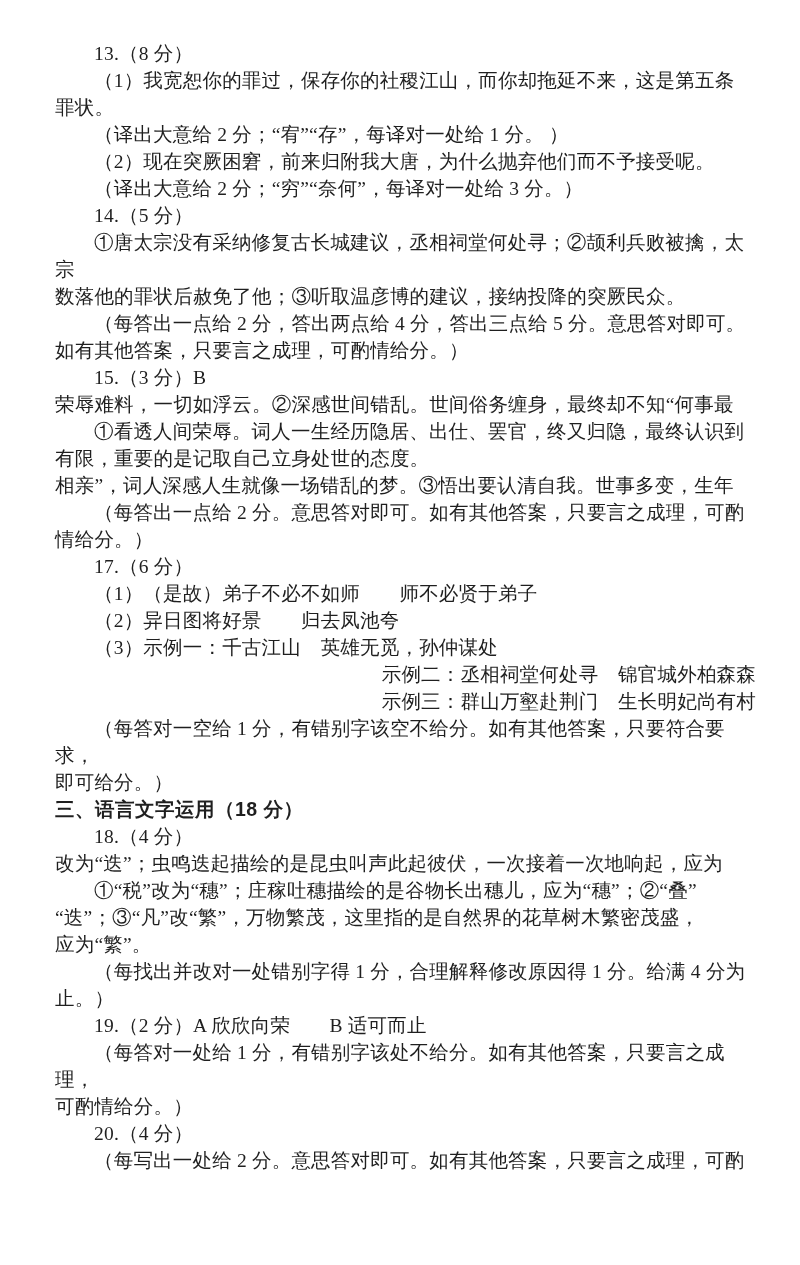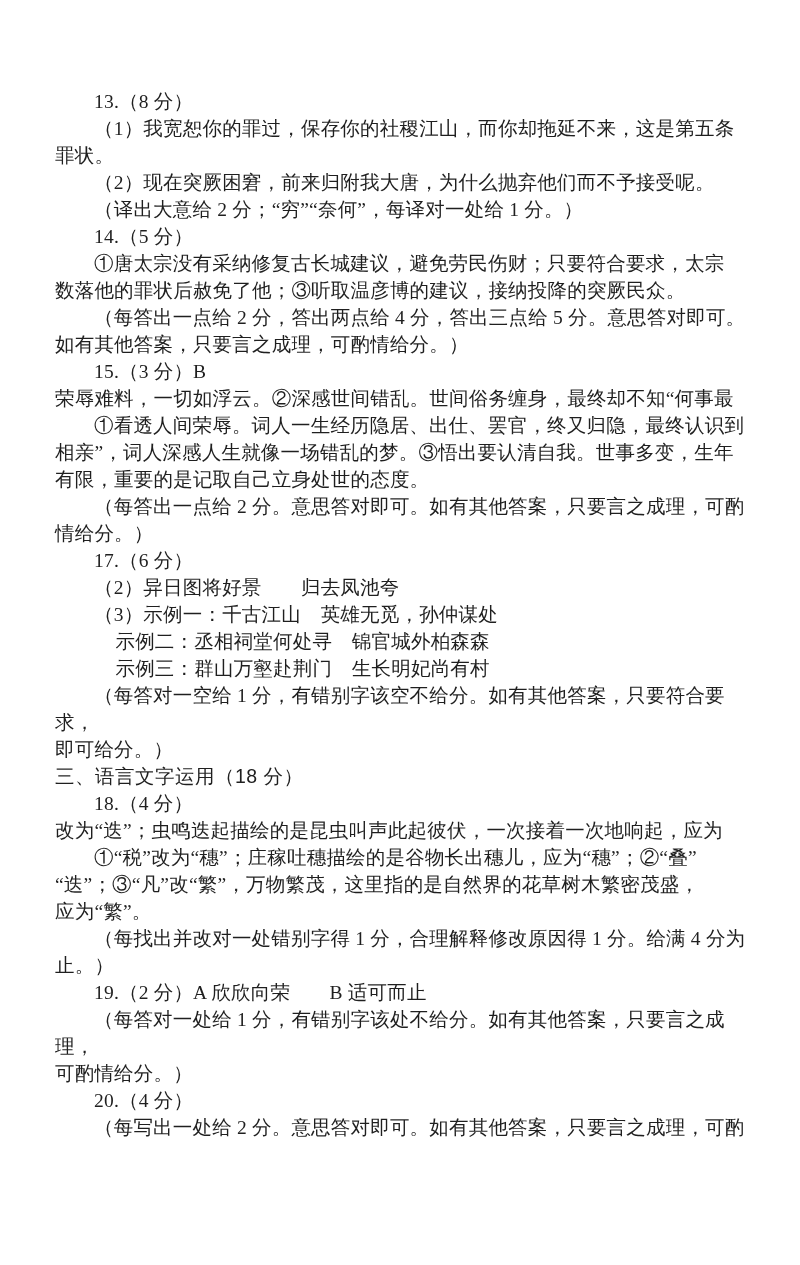--- a/index.html
+++ b/index.html
@@ -6,64 +6,66 @@
     margin: 0;
     padding: 0;
     background: #ffffff;
   }
   .page {
     position: relative;
     width: 800px;
     height: 1265px;
     background: #ffffff;
     box-sizing: border-box;
-    padding: 88px 44px 0 55px;
+    padding: 40px 44px 0 55px;
     overflow: hidden;
     font-family: "Liberation Serif", "DejaVu Serif", serif;
     color: #1f1f1f;
   }
   .line {
     font-size: 19.5px;
     line-height: 27px;
     white-space: pre-wrap;
     letter-spacing: 0.2px;
   }
   .indent  { text-indent: 2em; }
   .flush   { text-indent: 0; }
-  .indent3 { text-indent: 3.1em; }
+  .indent3 { text-indent: 3.1em; text-align: right; }
   .heading {
     font-family: "Liberation Sans", "DejaVu Sans", sans-serif;
-    font-weight: 400;
+    font-weight: 700;
     text-indent: 0;
     letter-spacing: 0.5px;
   }
 </style>
 </head>
 <body>
 
 <div class="page">
   <div id="lines-container">
       <div class="line indent">13.（8 分）</div>
       <div class="line indent">（1）我宽恕你的罪过，保存你的社稷江山，而你却拖延不来，这是第五条</div>
       <div class="line flush">罪状。</div>
+      <div class="line indent">（译出大意给 2 分；“宥”“存”，每译对一处给 1 分。 ）</div>
       <div class="line indent">（2）现在突厥困窘，前来归附我大唐，为什么抛弃他们而不予接受呢。</div>
-      <div class="line indent">（译出大意给 2 分；“穷”“奈何”，每译对一处给 1 分。）</div>
+      <div class="line indent">（译出大意给 2 分；“穷”“奈何”，每译对一处给 3 分。）</div>
       <div class="line indent">14.（5 分）</div>
-      <div class="line indent">①唐太宗没有采纳修复古长城建议，避免劳民伤财；只要符合要求，太宗</div>
+      <div class="line indent">①唐太宗没有采纳修复古长城建议，丞相祠堂何处寻；②颉利兵败被擒，太宗</div>
       <div class="line flush">数落他的罪状后赦免了他；③听取温彦博的建议，接纳投降的突厥民众。</div>
       <div class="line indent">（每答出一点给 2 分，答出两点给 4 分，答出三点给 5 分。意思答对即可。</div>
       <div class="line flush">如有其他答案，只要言之成理，可酌情给分。）</div>
       <div class="line indent">15.（3 分）B</div>
       <div class="line flush">荣辱难料，一切如浮云。②深感世间错乱。世间俗务缠身，最终却不知“何事最</div>
       <div class="line indent">①看透人间荣辱。词人一生经历隐居、出仕、罢官，终又归隐，最终认识到</div>
+      <div class="line flush">有限，重要的是记取自己立身处世的态度。</div>
       <div class="line flush">相亲”，词人深感人生就像一场错乱的梦。③悟出要认清自我。世事多变，生年</div>
-      <div class="line flush">有限，重要的是记取自己立身处世的态度。</div>
       <div class="line indent">（每答出一点给 2 分。意思答对即可。如有其他答案，只要言之成理，可酌</div>
       <div class="line flush">情给分。）</div>
       <div class="line indent">17.（6 分）</div>
+      <div class="line indent">（1）（是故）弟子不必不如师　　师不必贤于弟子</div>
       <div class="line indent">（2）异日图将好景　　归去凤池夸</div>
       <div class="line indent">（3）示例一：千古江山　英雄无觅，孙仲谋处</div>
       <div class="line indent3">示例二：丞相祠堂何处寻　锦官城外柏森森</div>
       <div class="line indent3">示例三：群山万壑赴荆门　生长明妃尚有村</div>
       <div class="line indent">（每答对一空给 1 分，有错别字该空不给分。如有其他答案，只要符合要求，</div>
       <div class="line flush">即可给分。）</div>
       <div class="line heading">三、语言文字运用（18 分）</div>
       <div class="line indent">18.（4 分）</div>
       <div class="line flush">改为“迭”；虫鸣迭起描绘的是昆虫叫声此起彼伏，一次接着一次地响起，应为</div>
       <div class="line indent">①“税”改为“穗”；庄稼吐穗描绘的是谷物长出穗儿，应为“穗”；②“叠”</div>

